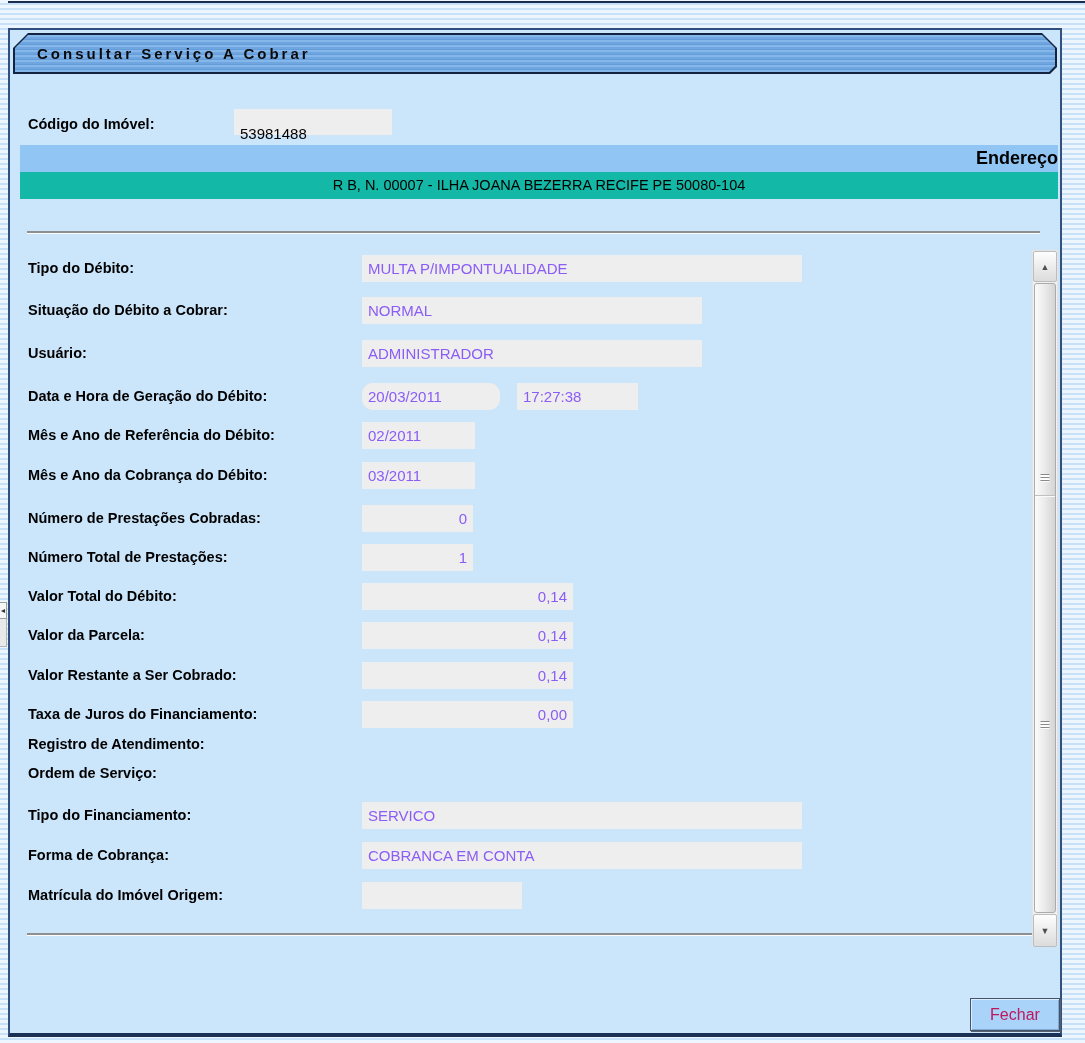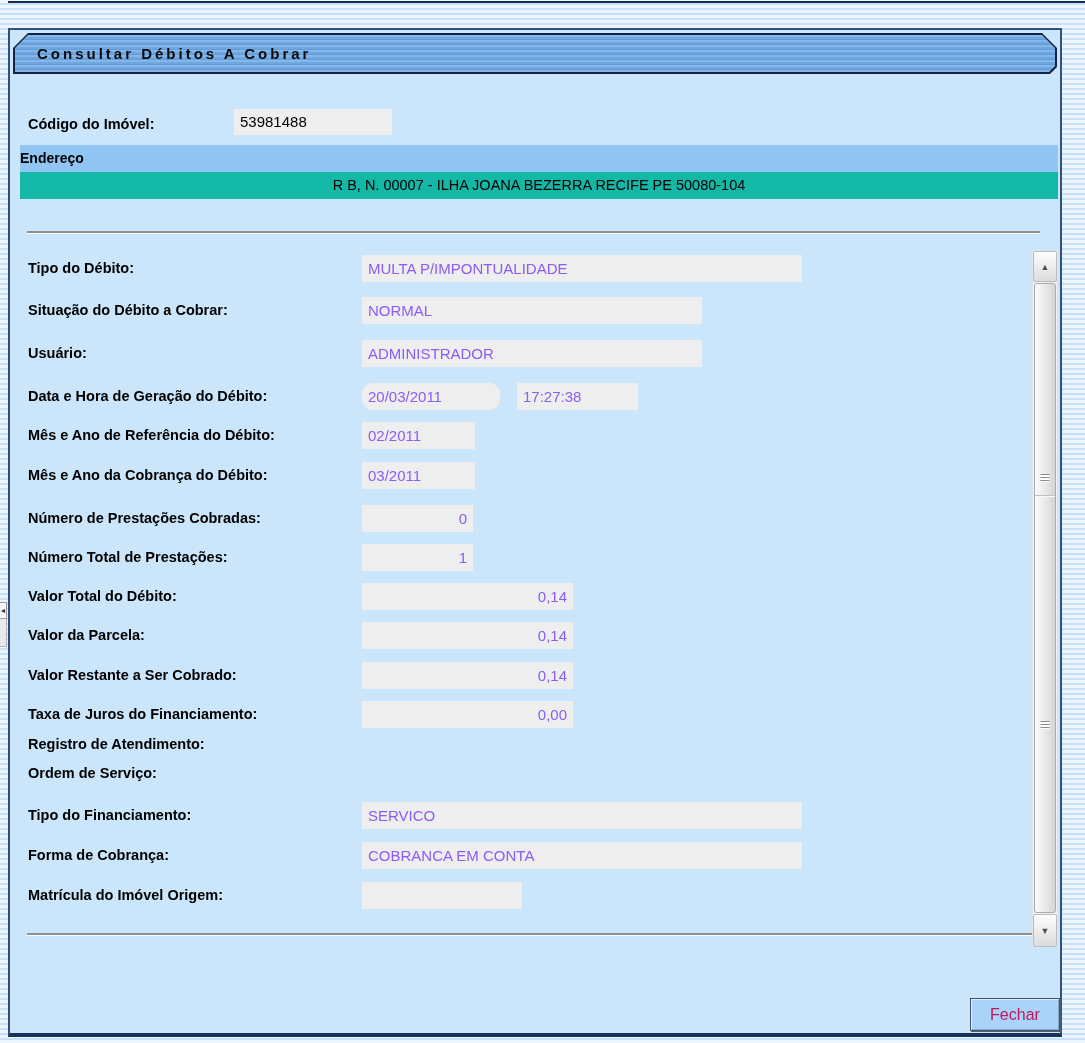--- a/index.html
+++ b/index.html
@@ -32,26 +32,26 @@
   .titlebar-inner { position:absolute; left:2px; top:2px; right:2px; bottom:2px;
               background:repeating-linear-gradient(180deg,#85B7EB 0 2px,#6FA6E0 2px 4px,#649CD9 4px 5px);
               clip-path:polygon(0 13px,13px 0,calc(100% - 13px) 0,100% 13px,100% calc(100% - 6px),calc(100% - 6px) 100%,0 100%); }
   .title-text { position:absolute; left:24px; top:0; height:100%; display:flex; align-items:center;
               font-size:15px; font-weight:bold; letter-spacing:3px; color:#0A0A0A; }
 
   
   .lbl { font-weight:bold; font-size:14.5px; color:#000; }
   .codigo-label { position:absolute; left:28px; top:111px; line-height:26px; }
   .codigo-field { position:absolute; left:234px; top:109px; width:158px; height:26px;
-              background:#EEEEEE; font-size:15px; line-height:26px; padding:0 6px; }
+              background:#EEEEEE; font-size:15px; line-height:26px; padding:12px 6px; }
 
   
   .addr-table { position:absolute; left:20px; top:145px; width:1038px; }
-  .addr-head { height:27px; background:#90C5F4; text-align:left; font-weight:bold;
-              font-size:14px; line-height:27px; color:#000; }
+  .addr-head { height:27px; background:#90C5F4; text-align:right; font-weight:bold;
+              font-size:18px; line-height:27px; color:#000; }
   .addr-row { height:27px; background:#14b8a6; text-align:center; font-size:14.5px;
               line-height:27px; color:#000; }
 
   .sep { position:absolute; left:27px; width:1013px; height:3px;
          background:linear-gradient(180deg,#8F8F8F 0 2px,#FDFDFD 2px 3px); }
   .sep1 { top:231px; } .sep2 { top:933px; }
 
   
   .fields { position:absolute; left:20px; top:255px; width:1012px; }
   .row { display:flex; height:27px; }
@@ -100,21 +100,21 @@
 <body>
 
 <div class="top-line"></div>
 <div class="edge-btn">◄</div>
 <div class="edge-track"></div>
 
 <div class="panel"></div>
 
 <div class="titlebar">
   <div class="titlebar-inner"></div>
-  <div class="title-text">Consultar Débitos A Cobrar</div>
+  <div class="title-text">Consultar Serviço A Cobrar</div>
 </div>
 
 <div class="lbl codigo-label">Código do Imóvel:</div>
 <div class="codigo-field">53981488</div>
 
 <div class="addr-table">
   <div class="addr-head">Endereço</div>
   <div class="addr-row">R B, N. 00007 - ILHA JOANA BEZERRA RECIFE PE 50080-104</div>
 </div>
 

